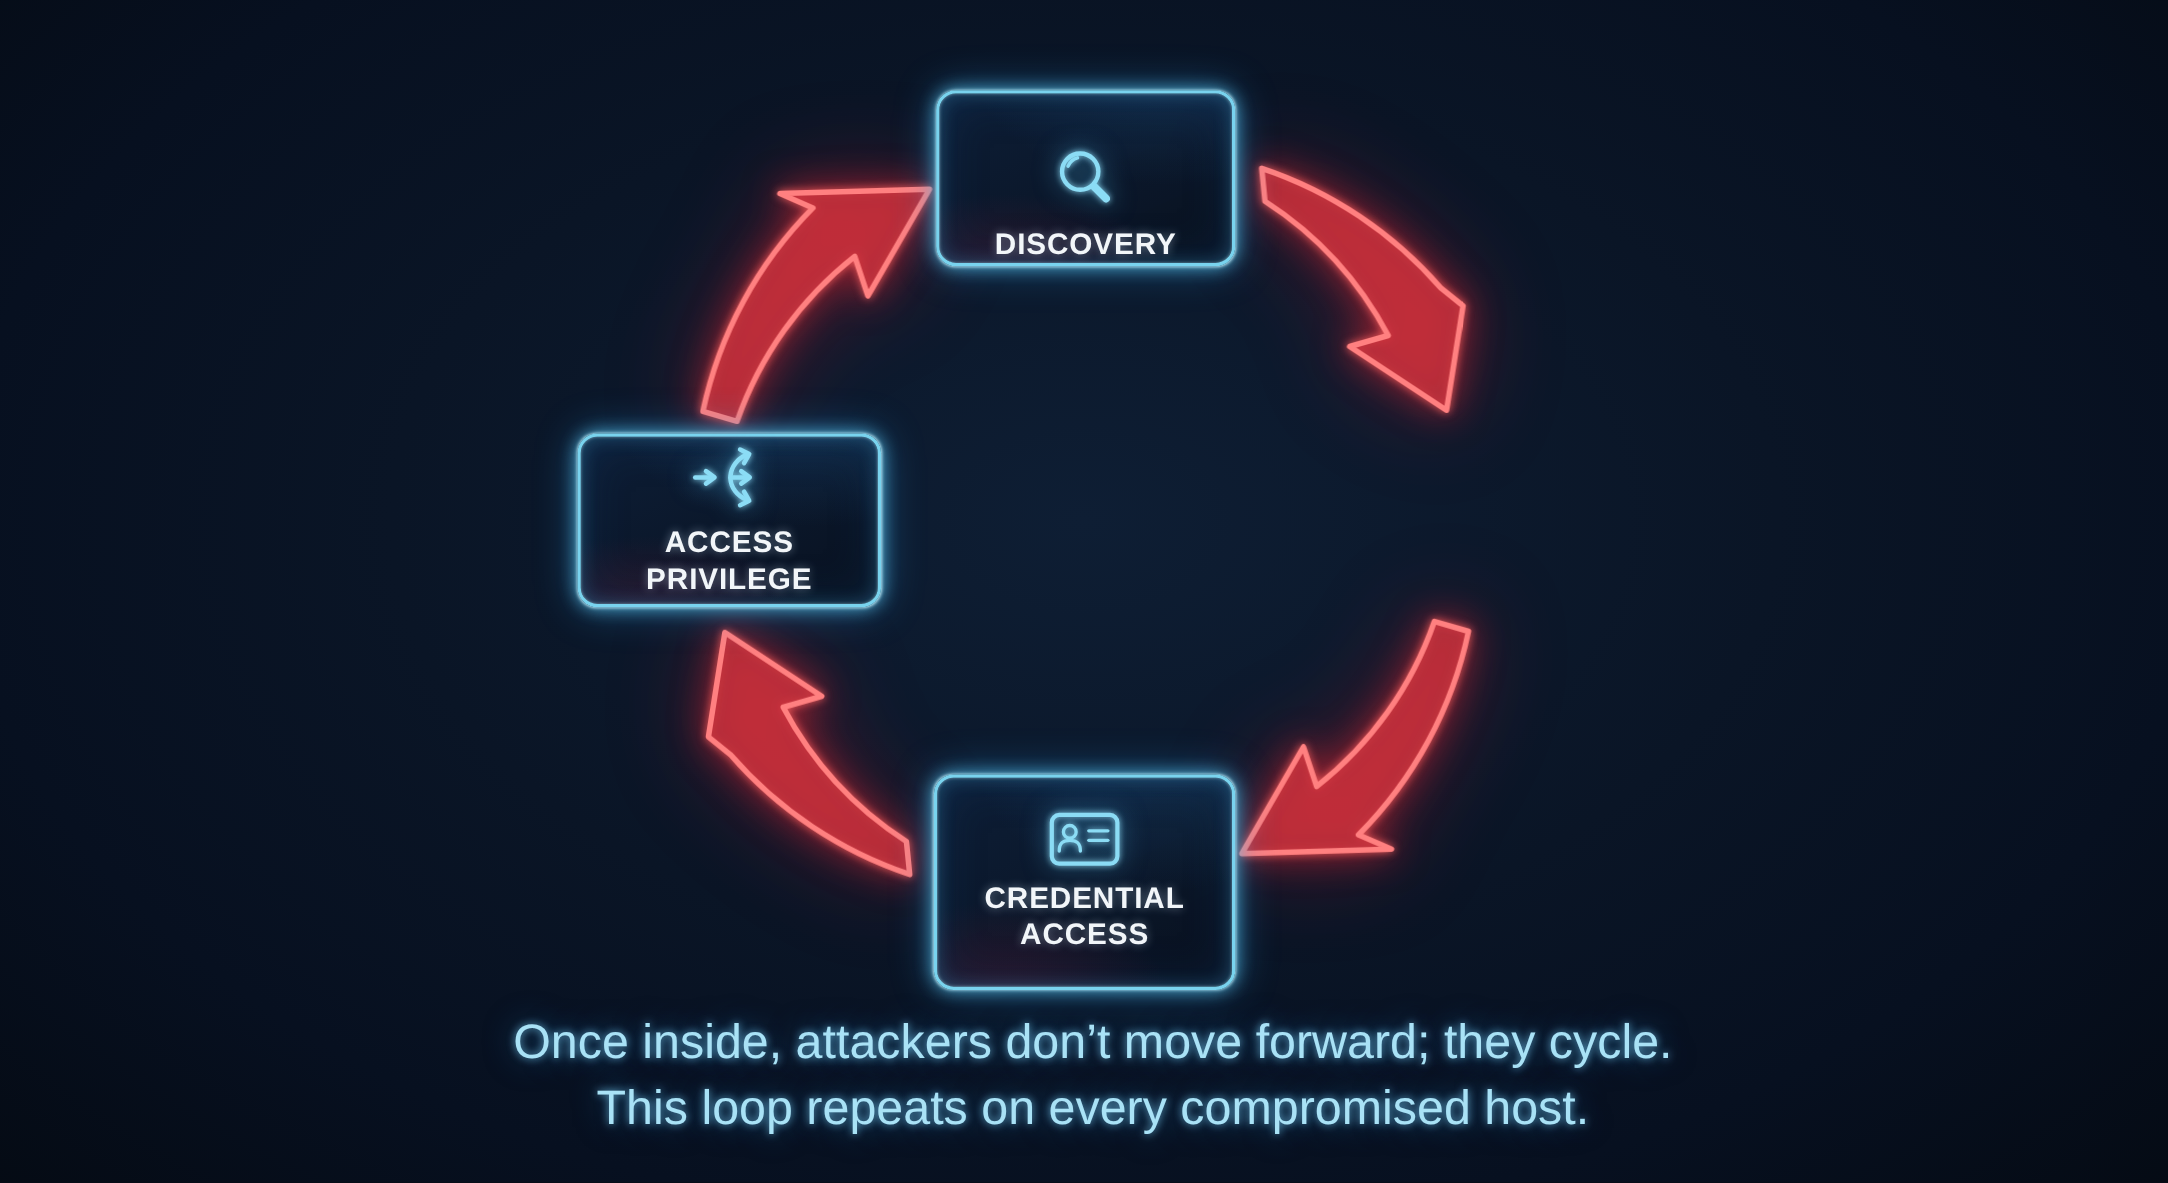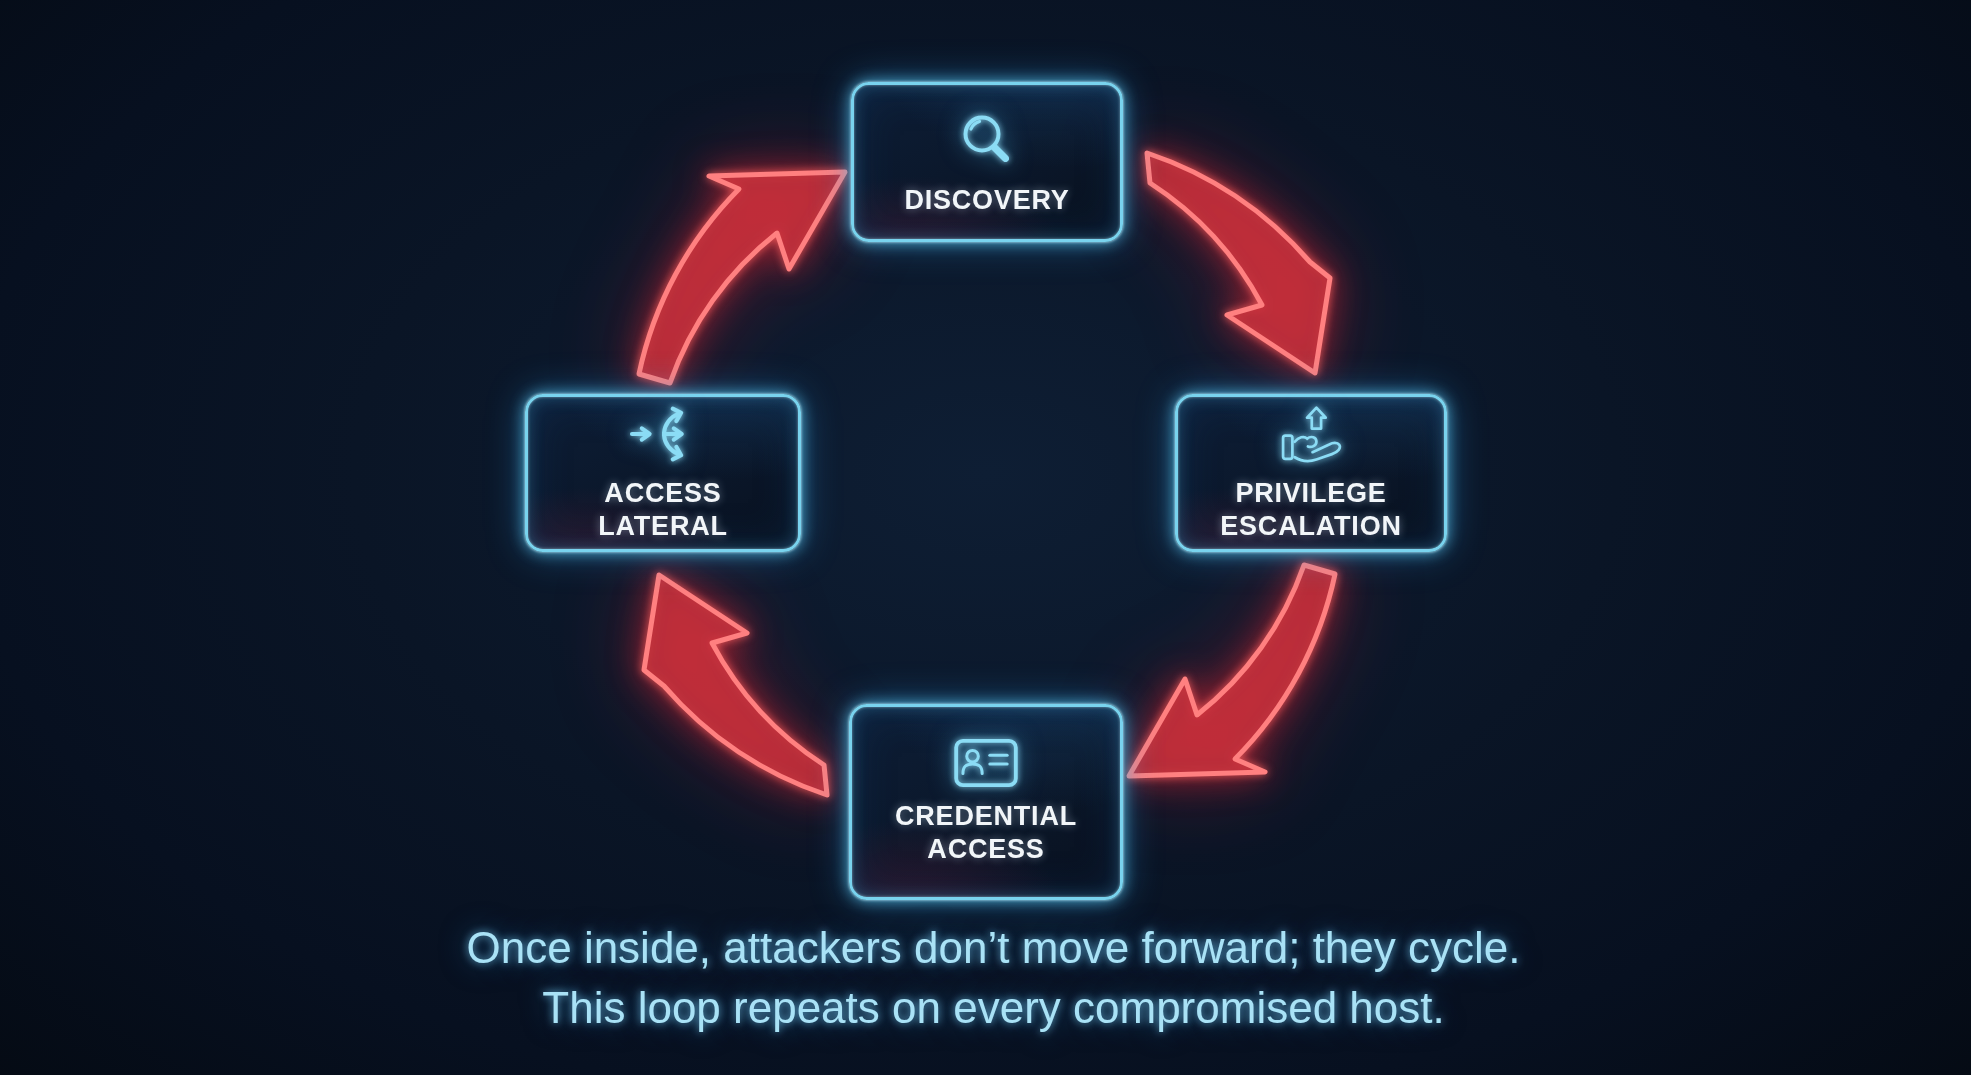--- a/index.html
+++ b/index.html
@@ -46,21 +46,21 @@
       radial-gradient(110% 110% at 78% -12%, rgba(35, 95, 150, 0.28), transparent 60%),
       linear-gradient(155deg, rgba(14, 31, 56, 0.94), rgba(9, 17, 31, 0.96));
     box-shadow:
       0 0 3px #c3effc,
       0 0 15px rgba(95, 205, 245, 0.8),
       0 0 38px rgba(45, 150, 225, 0.45),
       inset 0 0 3px rgba(195, 240, 252, 0.55),
       inset 0 0 16px rgba(90, 200, 245, 0.28),
       inset 0 0 42px rgba(18, 65, 115, 0.35);
   }
-  .node-discovery  { left: 851px;  top: 82px;  width: 272px; height: 160px; }
+  .node-discovery  { left: 851px;  top: 82px;  width: 272px; height: 160px; justify-content: flex-end; }
   .node-privilege  { left: 1175px; top: 394px; width: 272px; height: 158px; }
   .node-credential { left: 849px;  top: 704px; width: 274px; height: 196px; }
   .node-lateral    { left: 525px;  top: 394px; width: 276px; height: 158px; }
 
   .node .icon {
     filter:
       drop-shadow(0 0 3px rgba(145, 225, 250, 0.95))
       drop-shadow(0 0 11px rgba(70, 180, 235, 0.55));
   }
   .node .icon * { stroke: #8bdcf5; fill: none; }
@@ -113,32 +113,20 @@
       <circle cx="27" cy="26" r="16.5" stroke-width="4"></circle>
       <path d="M16,21 A13,13 0 0 1 24.5,13.5" stroke-width="3.2" stroke-linecap="round"></path>
       <line x1="40" y1="40" x2="50.5" y2="50.5" stroke-width="7" stroke-linecap="round"></line>
     </svg>
     <div class="node-label">
       <span>DISCOVERY</span>
       <span></span>
     </div>
   </div>
 
-  <div class="node node-privilege">
-    <svg class="icon" width="70" height="62" viewBox="0 0 90 80">
-      <path d="M52,6 L40,19 L46,19 L46,33 L58,33 L58,19 L64,19 Z" stroke-width="3.5" stroke-linejoin="round"></path>
-      <rect x="9" y="42" width="12" height="30" rx="3" stroke-width="3.5"></rect>
-      <path d="M24,50 C29,44 36,42 40,46 C45,42 52,44 52,50 C52,55 46,58 41,56" stroke-width="3.5" stroke-linecap="round"></path>
-      <path d="M24,70 C32,75 43,76 52,73 L72,66 C80,63 84,58 81.5,54 C79,50.5 73,51 68.5,53.5 L47,63.5" stroke-width="3.5" stroke-linecap="round" stroke-linejoin="round"></path>
-    </svg>
-    <div class="node-label">
-      <span>PRIVILEGE</span>
-      <span>ESCALATION</span>
-    </div>
-  </div>
 
   <div class="node node-credential">
     <svg class="icon" width="66" height="50" viewBox="0 0 68 52">
       <rect x="3" y="3" width="62" height="46" rx="7" stroke-width="4"></rect>
       <circle cx="20" cy="19" r="6" stroke-width="3.2"></circle>
       <path d="M10,37 C10,29 14,27 20,27 C26,27 30,29 30,37" stroke-width="3.2" stroke-linecap="round"></path>
       <line x1="38" y1="18" x2="56" y2="18" stroke-width="3.2" stroke-linecap="round"></line>
       <line x1="38" y1="27" x2="56" y2="27" stroke-width="3.2" stroke-linecap="round"></line>
     </svg>
     <div class="node-label">
@@ -155,21 +143,21 @@
         <path d="M33,30 L46,30"></path>
         <path d="M42.5,24.5 L50,30 L42.5,35.5"></path>
         <path d="M33,29 C33.5,21 39,13.5 47,10.5"></path>
         <path d="M41.5,5.5 L49.5,9.5 L45,17.5"></path>
         <path d="M33,31 C33.5,39 39,46.5 47,49.5"></path>
         <path d="M41.5,54.5 L49.5,50.5 L45,42.5"></path>
       </g>
     </svg>
     <div class="node-label">
       <span>ACCESS</span>
-      <span>LATERAL</span>
+      <span>PRIVILEGE</span>
     </div>
   </div>
 
   <div class="caption">
     <div>Once inside, attackers don’t move forward; they cycle.</div>
     <div>This loop repeats on every compromised host.</div>
   </div>
 
 </div>
 

